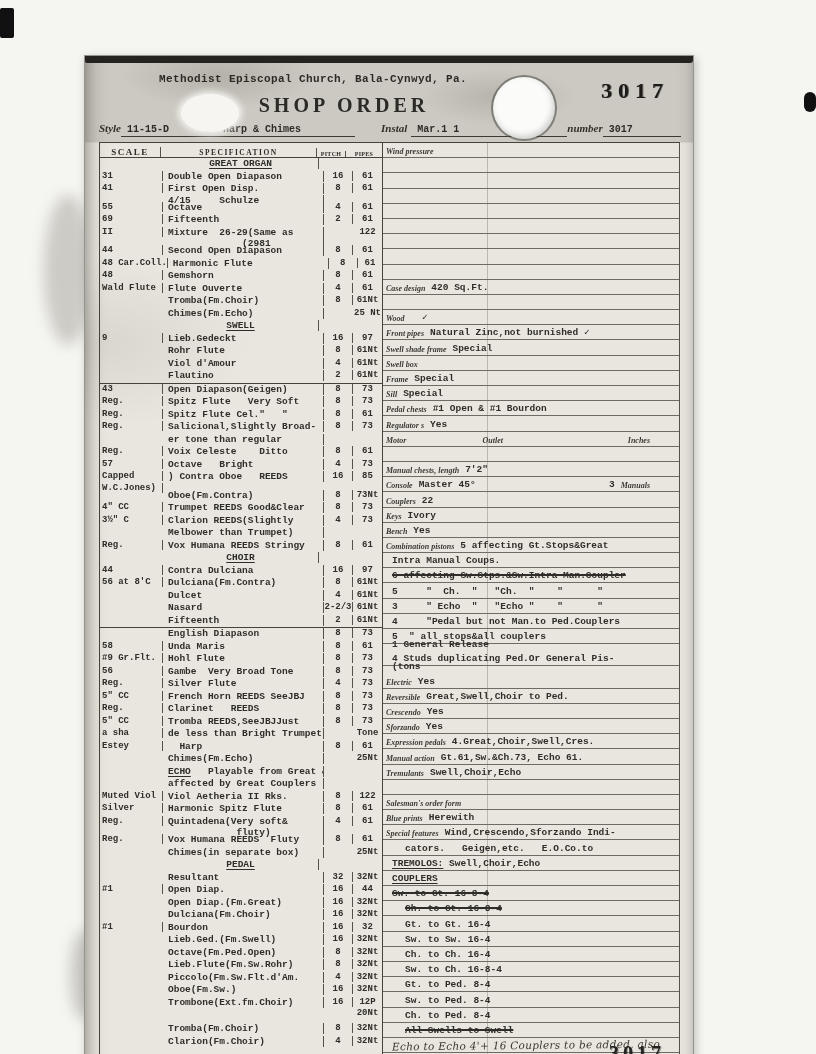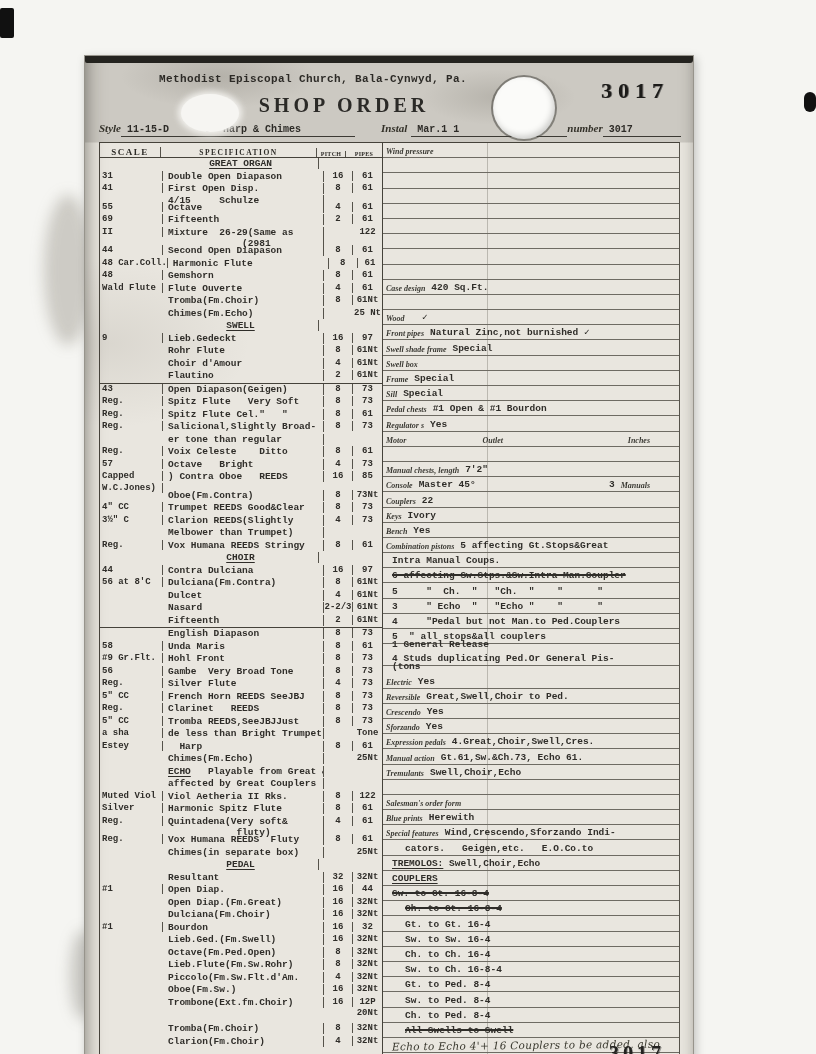--- a/index.html
+++ b/index.html
@@ -238,21 +238,21 @@
 
         <div class="srow">
           <span class="c-scale"></span>
           <span class="c-spec"><u class="spec-u"></u><span>Rohr Flute</span></span>
           <span class="c-pitch">8</span>
           <span class="c-pipes">61Nt</span>
         </div>
 
         <div class="srow">
           <span class="c-scale"></span>
-          <span class="c-spec"><u class="spec-u"></u><span>Choir d'Amour</span></span>
+          <span class="c-spec"><u class="spec-u"></u><span>Viol d'Amour</span></span>
           <span class="c-pitch">4</span>
           <span class="c-pipes">61Nt</span>
         </div>
 
         <div class="srow">
           <span class="c-scale"></span>
           <span class="c-spec"><u class="spec-u"></u><span>Flautino</span></span>
           <span class="c-pitch">2</span>
           <span class="c-pipes">61Nt</span>
         </div>
@@ -406,21 +406,21 @@
 
         <div class="srow">
           <span class="c-scale">58</span>
           <span class="c-spec"><u class="spec-u"></u><span>Unda Maris</span></span>
           <span class="c-pitch">8</span>
           <span class="c-pipes">61</span>
         </div>
 
         <div class="srow">
           <span class="c-scale">#9 Gr.Flt.</span>
-          <span class="c-spec"><u class="spec-u"></u><span>Hohl Front</span></span>
+          <span class="c-spec"><u class="spec-u"></u><span>Hohl Flute</span></span>
           <span class="c-pitch">8</span>
           <span class="c-pipes">73</span>
         </div>
 
         <div class="srow">
           <span class="c-scale">56</span>
           <span class="c-spec"><u class="spec-u"></u><span>Gambe  Very Broad Tone</span></span>
           <span class="c-pitch">8</span>
           <span class="c-pipes">73</span>
         </div>

